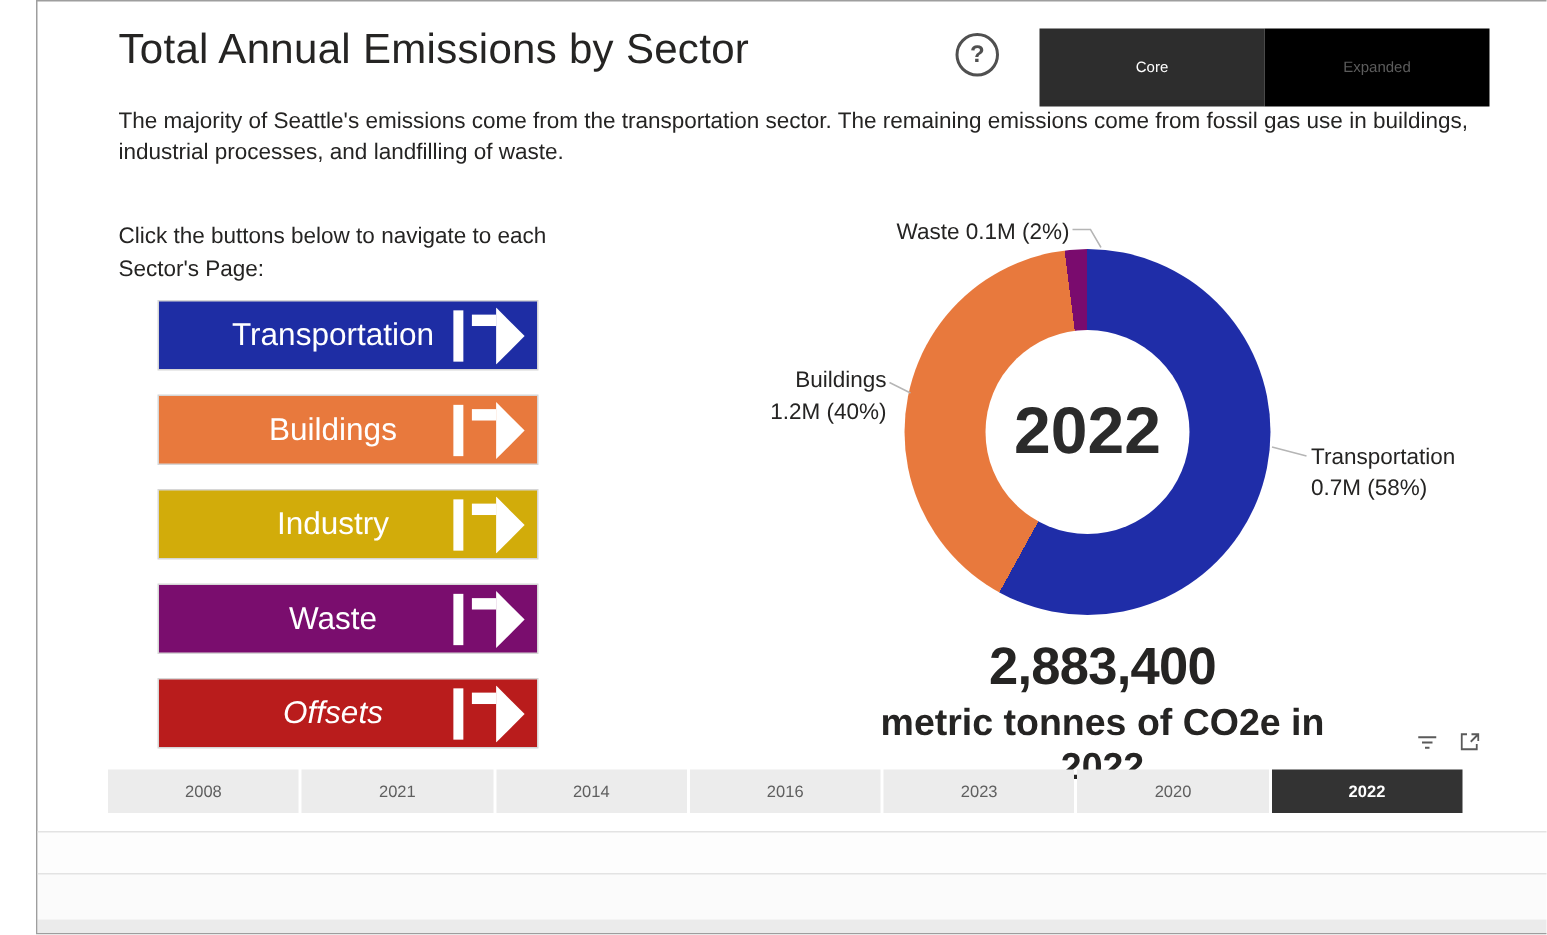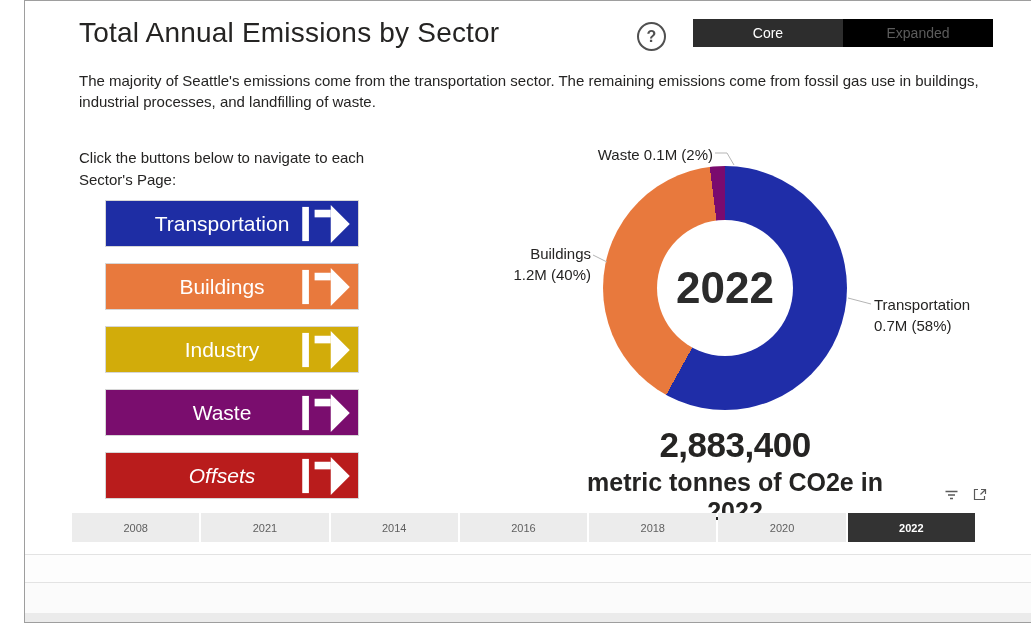--- a/index.html
+++ b/index.html
@@ -8,21 +8,21 @@
     position:relative; width:1031px; height:623px; background:#fff;
     border:1px solid #9E9E9E; overflow:hidden;
     font-family:"Liberation Sans","DejaVu Sans",sans-serif; color:#252423;margin-left:24px;
   }
   
   .title { position:absolute; left:54px; top:16px; font-size:28px; font-weight:400; color:#252423; letter-spacing:.2px; }
   .help { position:absolute; left:612px; top:21px; width:29px; height:29px; border:2px solid #505050;
           border-radius:50%; display:flex; align-items:center; justify-content:center;
           font-size:16px; font-weight:700; color:#505050; cursor:pointer; }
   .toggle { position:absolute; left:668px; top:18px; display:flex; }
-  .toggle div { width:150px; height:28px; display:flex; align-items:center; justify-content:center; font-size:14px; cursor:pointer; }
+  .toggle div { width:150px; height:52px; display:flex; align-items:center; justify-content:center; font-size:10px; cursor:pointer; }
   .toggle .core { background:#2D2D2D; color:#FFFFFF; }
   .toggle .expanded { background:#000000; color:#5C5C5C; }
   .desc { position:absolute; left:54px; top:69px; width:906px; font-size:15px; line-height:21px; color:#252423; }
   
   .instruction { position:absolute; left:54px; top:146px; width:318px; font-size:15px; line-height:22px; }
   .nav { position:absolute; left:81px; top:200px; width:252px; }
   .nav-btn { height:45px; margin-bottom:18px; display:flex; align-items:center;
              box-shadow:0 0 0 1px #D6D6D6; cursor:pointer; }
   .nav-btn .lbl { flex:1; text-align:center; padding-left:36px; color:#fff; font-size:21px; }
   .nav-btn .arr { width:54px; height:40px; display:flex; align-items:center; margin-right:2px; }
@@ -154,21 +154,21 @@
         <path d="M7 3.5 H3.5 v10 h10 V10" stroke="#5A5A5A" stroke-width="1.2" fill="none"></path>
         <path d="M10 3.5 h4.5 v4.5 M14.5 3.5 L9.5 8.5" stroke="#5A5A5A" stroke-width="1.2" fill="none"></path>
       </svg>
   </span>
 
   <div class="years">
     <div class="year-tab">2008</div>
     <div class="year-tab">2021</div>
     <div class="year-tab">2014</div>
     <div class="year-tab">2016</div>
-    <div class="year-tab">2018</div>
+    <div class="year-tab">2023</div>
     <div class="year-tab">2020</div>
     <div class="year-tab selected">2022</div>
   </div>
 
   <div class="zoombar">
     
     
     
     
     

